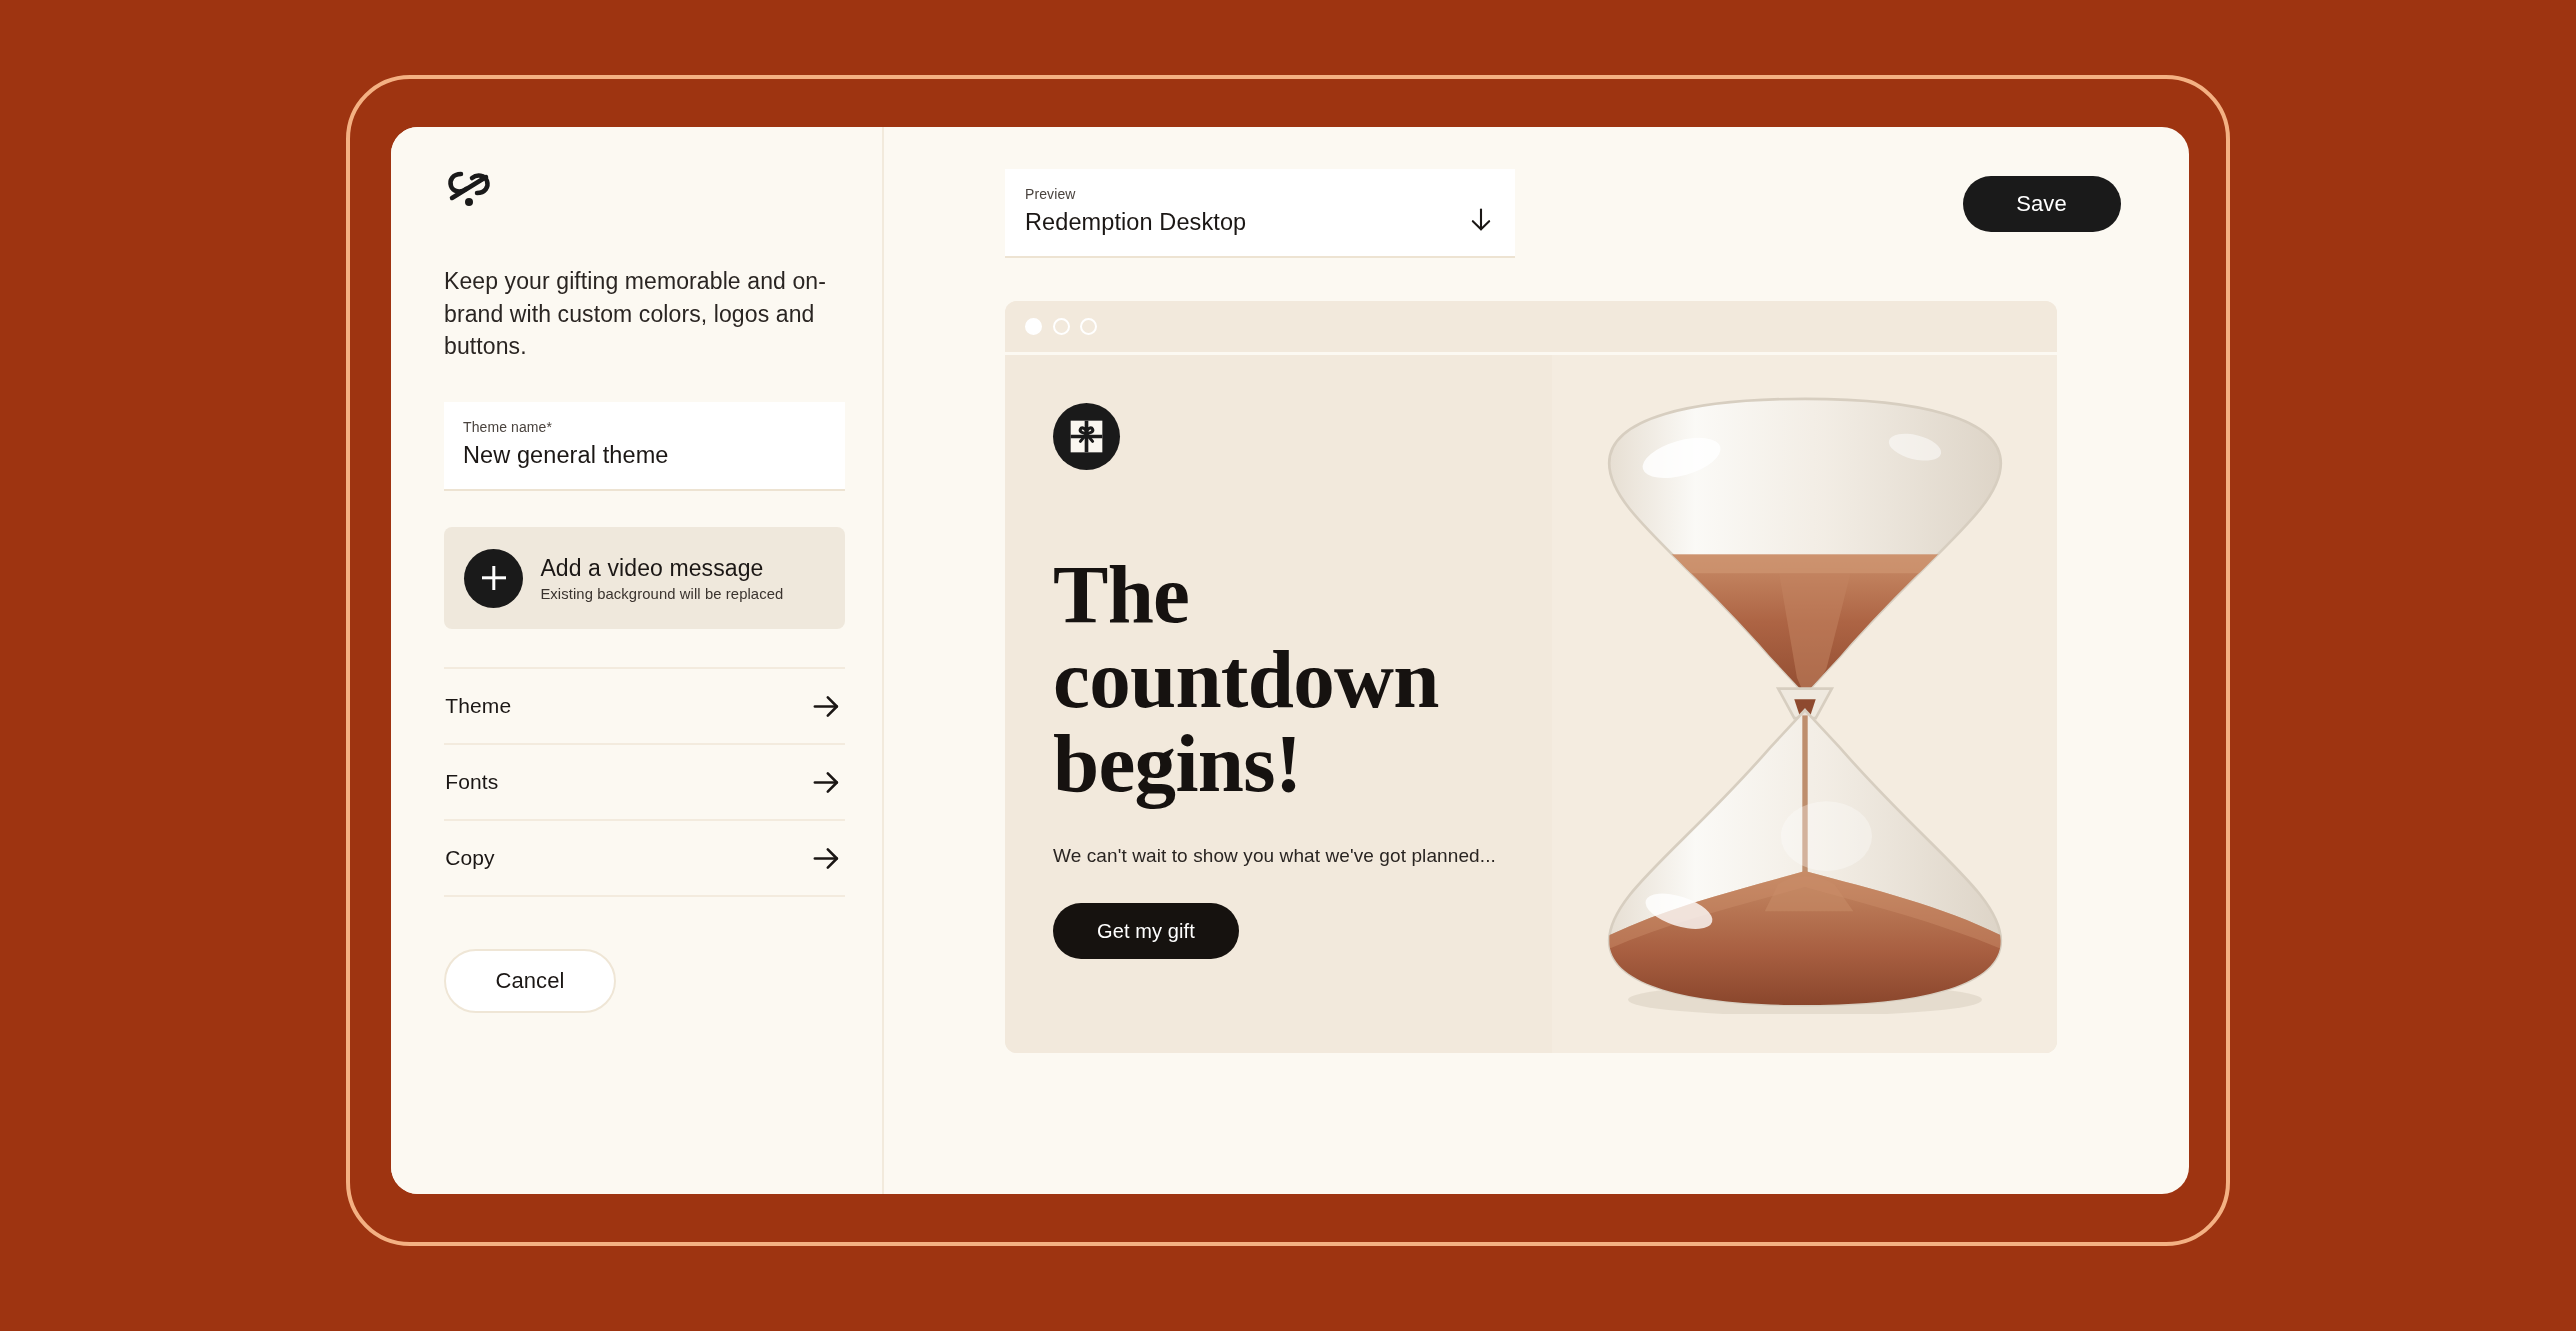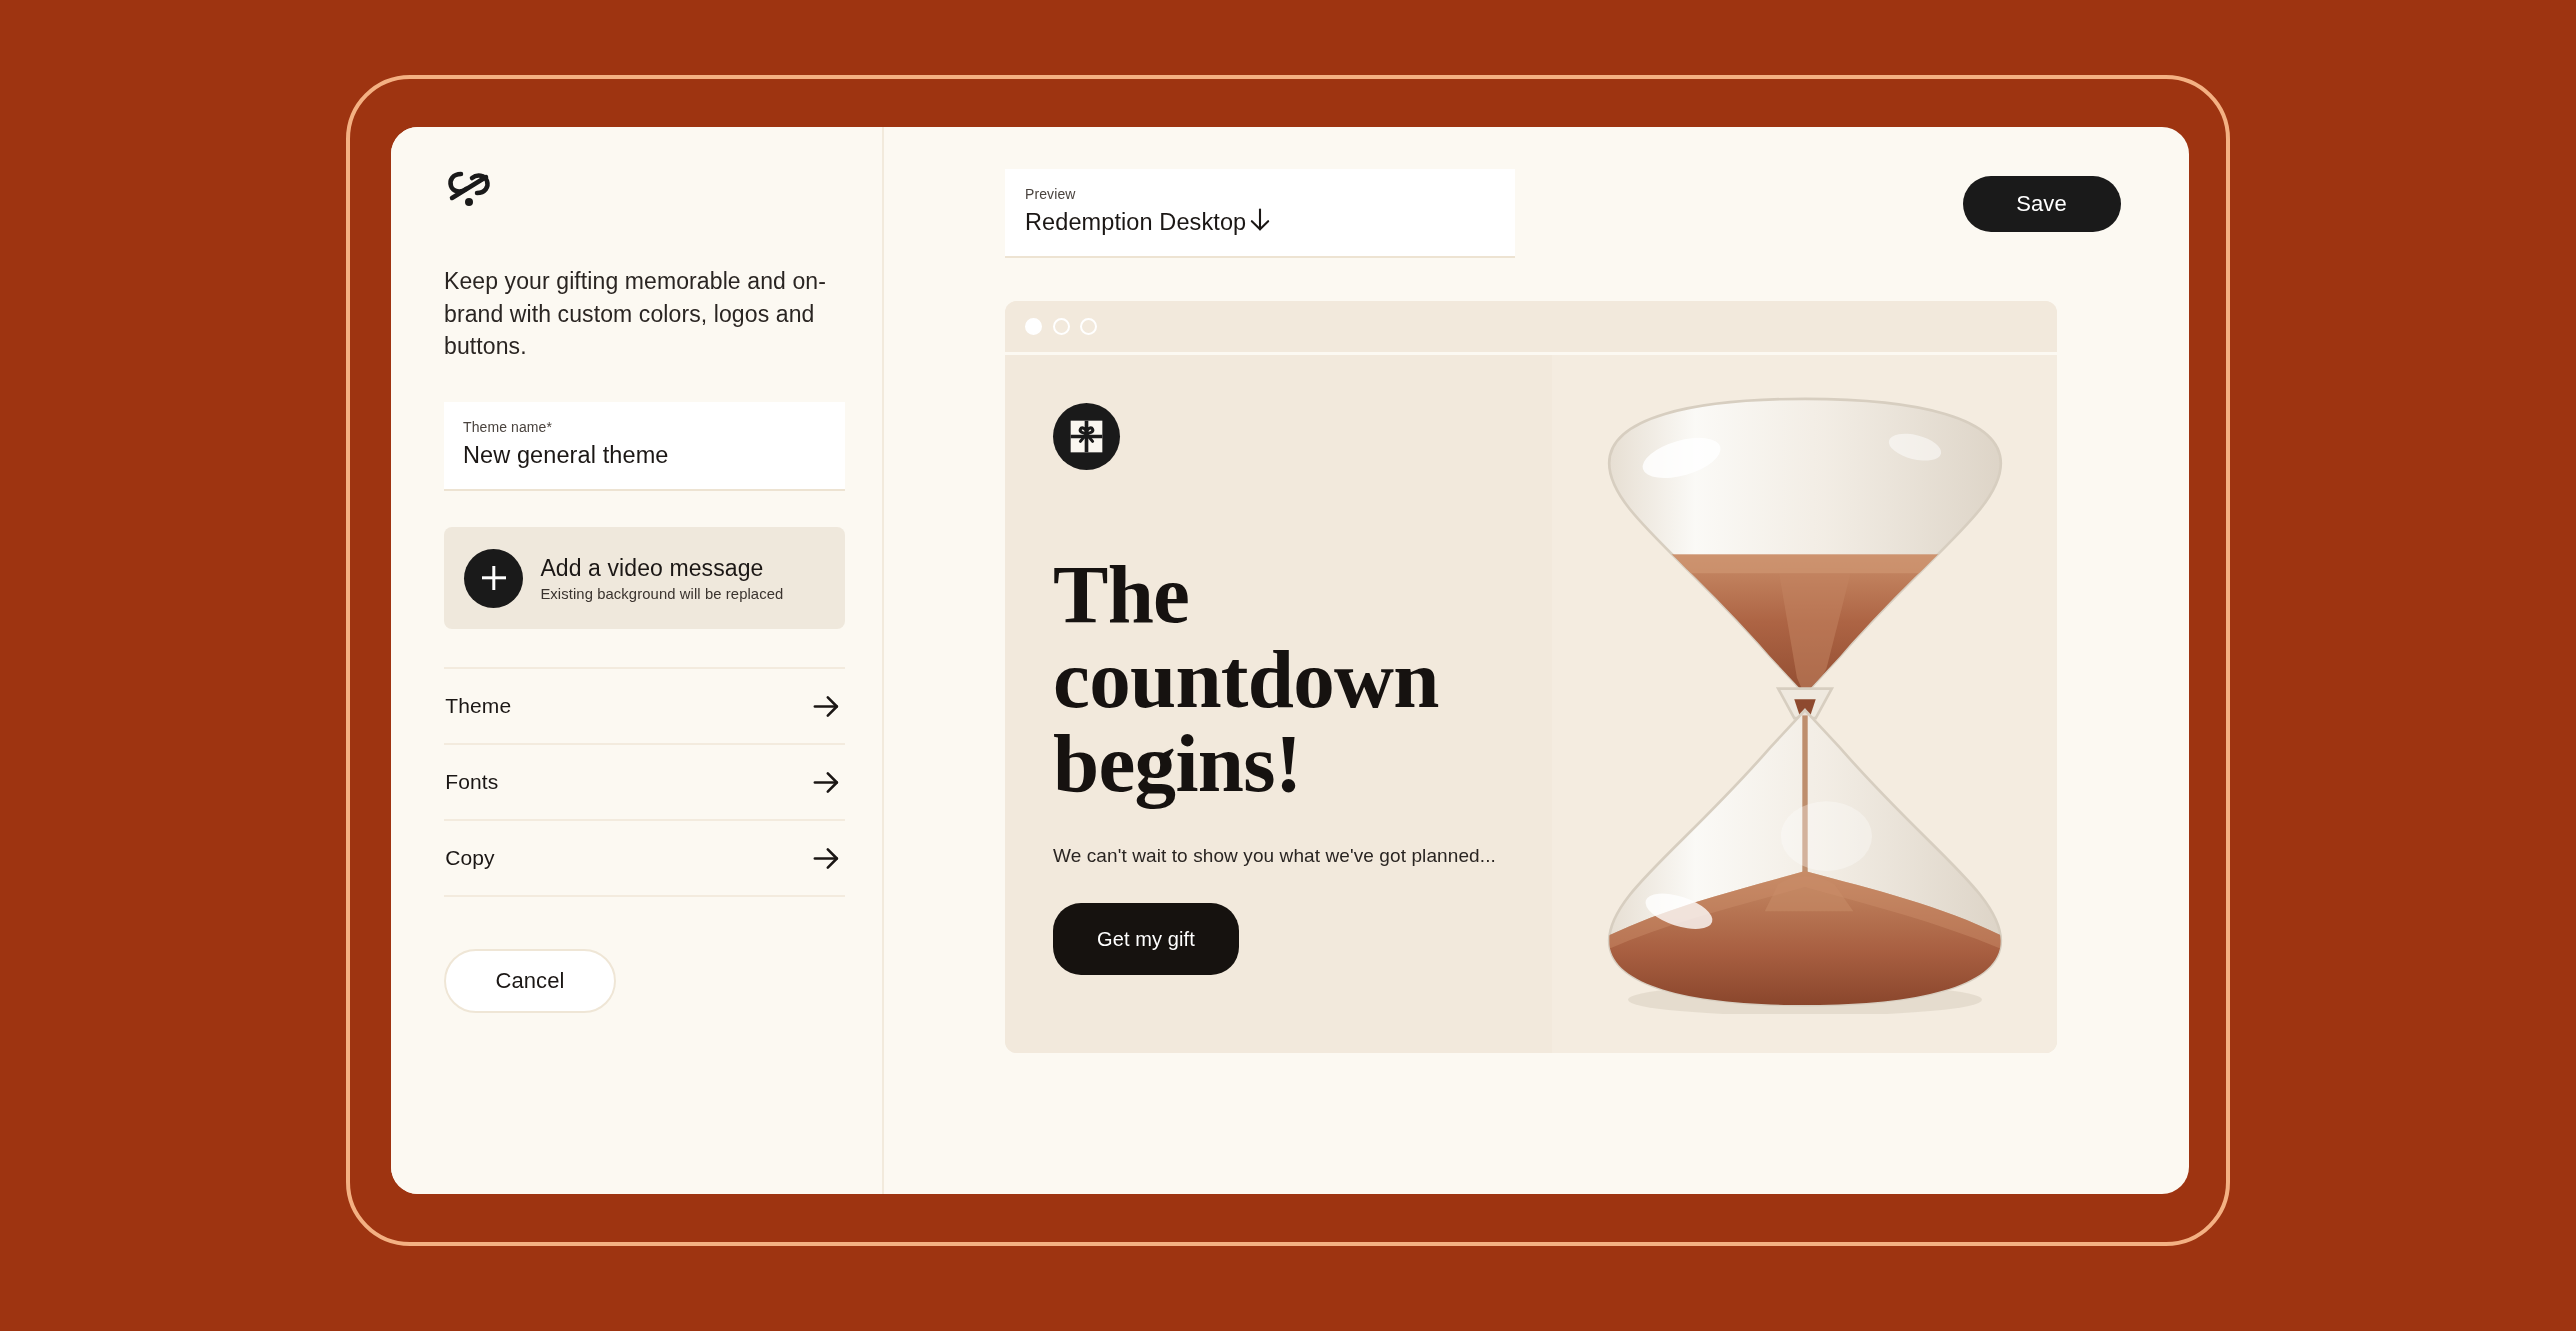--- a/index.html
+++ b/index.html
@@ -193,20 +193,21 @@
     margin-bottom: 43px;
   }
 
   #preview-selector {
     width: 510px;
     background: #FFFFFF;
     border-bottom: 2px solid #EDE3D2;
     padding: 17.4px 20px 20px 20px;
     display: flex;
     align-items: flex-end;
+    justify-content: space-between;
     cursor: pointer;
   }
   #preview-selector-texts { display: flex; flex-direction: column; gap: 6.7px; }
   #preview-selector-label {
     font-size: 14px;
     color: #4A433E;
     letter-spacing: 0.1px;
   }
   #preview-selector-value {
     font-size: 23.5px;
@@ -300,21 +301,21 @@
     font-size: 19px;
     color: #2A2522;
     letter-spacing: 0.1px;
     margin-bottom: 36px;
   }
   #hero-cta {
     display: inline-flex;
     align-items: center;
     justify-content: center;
     min-width: 186px;
-    height: 72px;
+    height: 56px;
     padding: 0 24px;
     background: #16120F;
     border: none;
     border-radius: 28px;
     font-family: "Liberation Sans", sans-serif;
     font-size: 20px;
     color: #FFFFFF;
     cursor: pointer;
     letter-spacing: 0.1px;
   }

